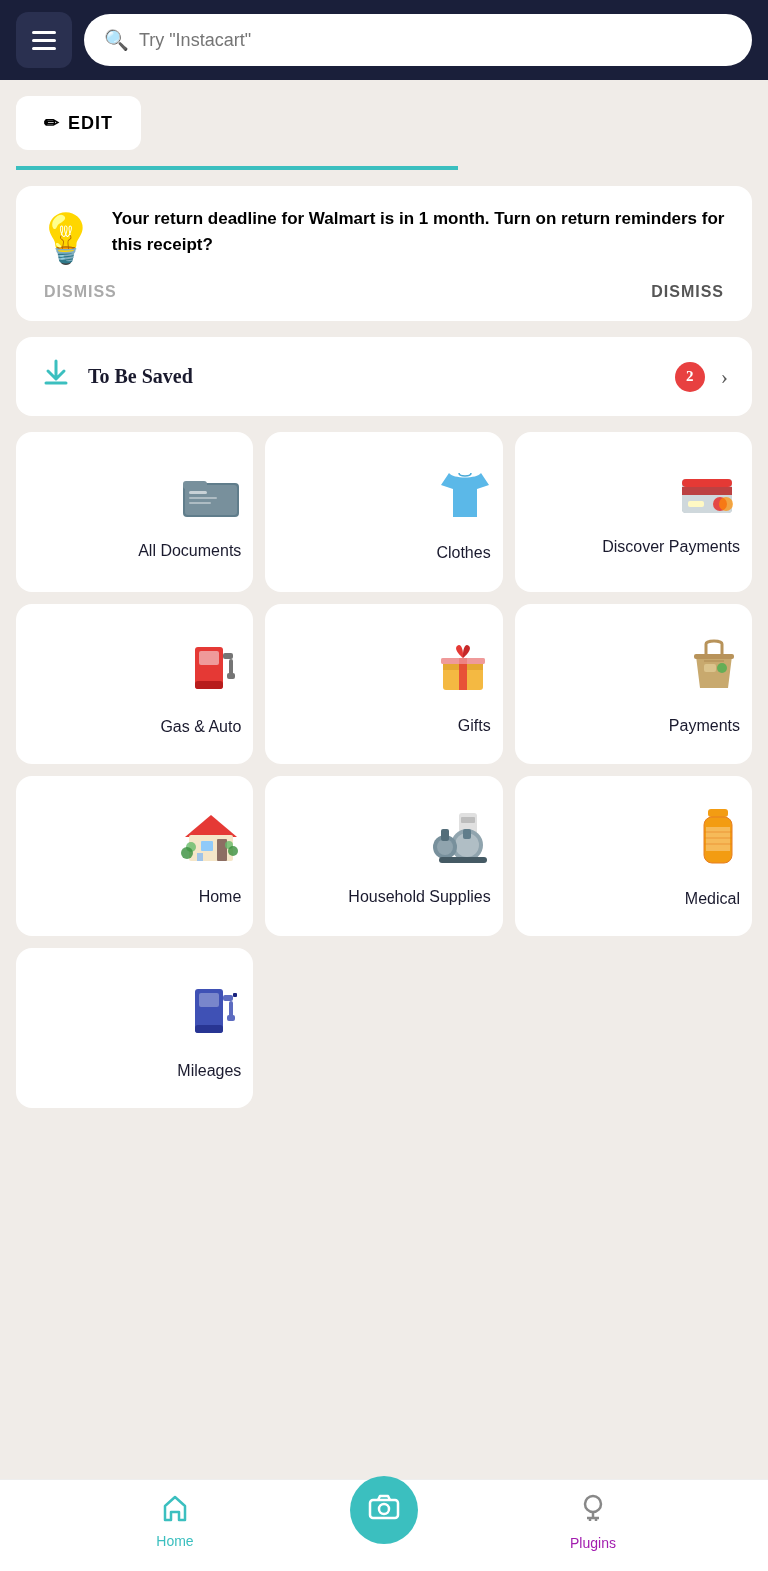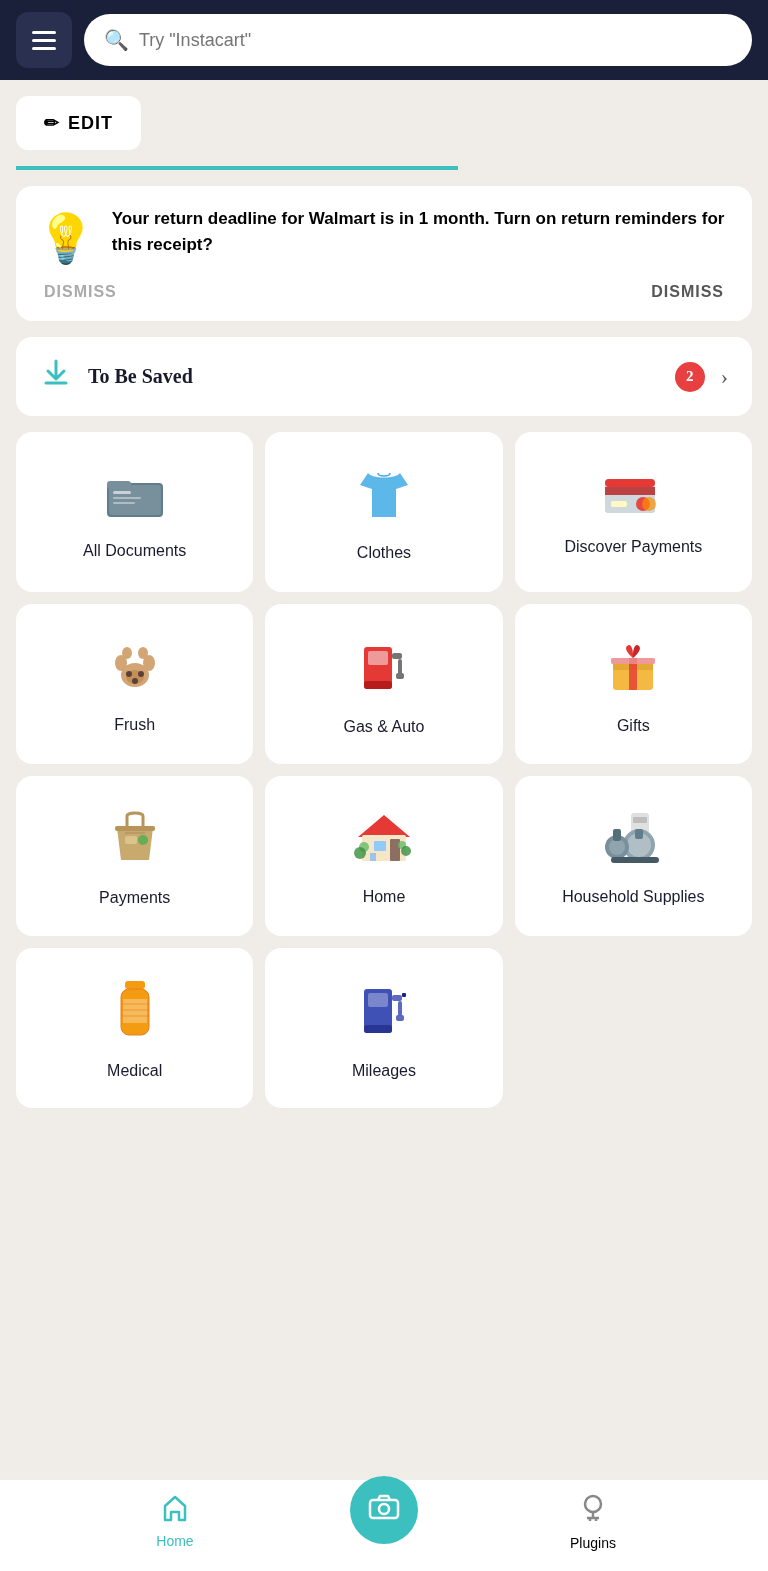--- a/index.html
+++ b/index.html
@@ -183,21 +183,21 @@
       display: grid;
       grid-template-columns: repeat(3, 1fr);
       gap: 12px;
       padding: 0 16px 16px;
     }
     .grid-item {
       background: white;
       border-radius: 16px;
       display: flex;
       flex-direction: column;
-      align-items: center;
+      align-items: flex-end;
       justify-content: center;
       padding: 24px 12px 20px;
       gap: 14px;
       cursor: pointer;
       min-height: 160px;
     }
     .grid-icon {
       font-size: 52px;
       line-height: 1;
     }
@@ -238,21 +238,21 @@
       font-size: 26px;
       color: #888;
     }
     .nav-label-active {
       font-size: 14px;
       color: #3bbfbf;
       font-weight: 500;
     }
     .nav-label-grey {
       font-size: 14px;
-      color: #000000;
+      color: #a21caf;
     }
     .camera-btn {
       width: 68px;
       height: 68px;
       border-radius: 50%;
       background: #3bbfbf;
       display: flex;
       align-items: center;
       justify-content: center;
       cursor: pointer;
@@ -349,36 +349,20 @@
         <rect x="2" y="16" width="50" height="8" fill="#b71c1c" opacity="0.8"></rect>
         <rect x="8" y="30" width="16" height="6" rx="2" fill="#fff9c4"></rect>
         <circle cx="40" cy="33" r="7" fill="#e53935" opacity="0.9"></circle>
         <circle cx="46" cy="33" r="7" fill="#ff8f00" opacity="0.7"></circle>
         <rect x="2" y="8" width="50" height="8" rx="4" fill="#e53935"></rect>
       </svg>
     </span>
     <span class="grid-label">Discover Payments</span>
   </div>
 
-  <div class="grid-item">
-    <span class="grid-icon">
-      <svg width="56" height="56" viewBox="0 0 56 56" xmlns="http://www.w3.org/2000/svg">
-        <ellipse cx="28" cy="38" rx="14" ry="12" fill="#d4a574"></ellipse>
-        <ellipse cx="14" cy="26" rx="6" ry="8" fill="#d4a574"></ellipse>
-        <ellipse cx="42" cy="26" rx="6" ry="8" fill="#d4a574"></ellipse>
-        <ellipse cx="20" cy="16" rx="5" ry="6" fill="#d4a574"></ellipse>
-        <ellipse cx="36" cy="16" rx="5" ry="6" fill="#d4a574"></ellipse>
-        <ellipse cx="28" cy="40" rx="9" ry="7" fill="#c4905a"></ellipse>
-        <circle cx="22" cy="37" r="3" fill="#5d4037"></circle>
-        <circle cx="34" cy="37" r="3" fill="#5d4037"></circle>
-        <circle cx="28" cy="44" r="3" fill="#5d4037"></circle>
-      </svg>
-    </span>
-    <span class="grid-label">Frush</span>
-  </div>
 
   <div class="grid-item">
     <span class="grid-icon">
       <svg width="52" height="60" viewBox="0 0 52 60" xmlns="http://www.w3.org/2000/svg">
         <rect x="6" y="12" width="28" height="42" rx="3" fill="#e53935"></rect>
         <rect x="10" y="16" width="20" height="14" rx="2" fill="#ef9a9a"></rect>
         <rect x="34" y="18" width="10" height="6" rx="2" fill="#757575"></rect>
         <rect x="40" y="24" width="4" height="16" rx="2" fill="#757575"></rect>
         <rect x="38" y="38" width="8" height="6" rx="2" fill="#757575"></rect>
         <rect x="6" y="46" width="28" height="8" rx="3" fill="#b71c1c"></rect>

